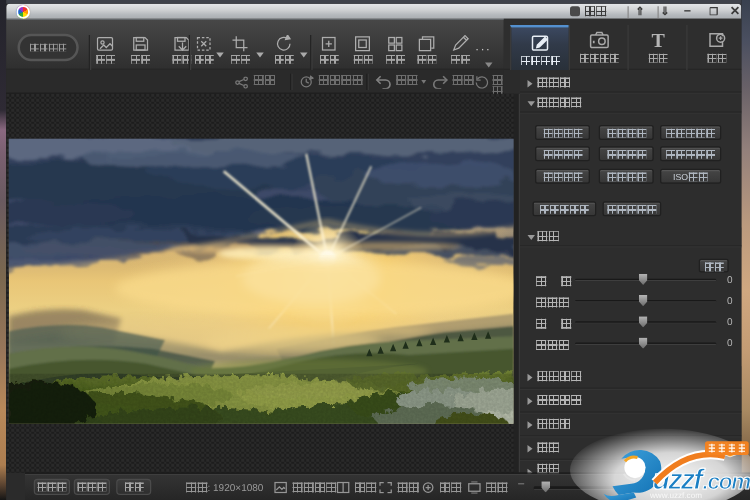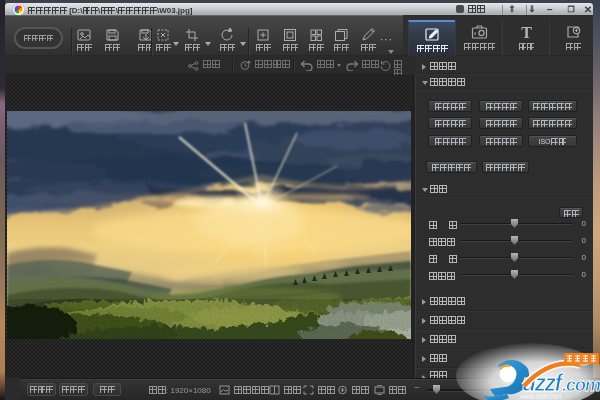--- a/index.html
+++ b/index.html
@@ -68,21 +68,20 @@
 #sbar .g{position:absolute;top:7px;--c:#969696}
 
 #wm{position:absolute;right:0;bottom:0;width:150px;height:62px;pointer-events:none}
 </style></head><body>
 <div id="wallL"></div>
 <div id="wallR"></div>
 <div id="win">
     <div style="position:absolute;left:0;top:0;width:100%;height:3px;background:#3f424a"></div>
   <div id="title">
     <div id="logo"></div>
-    <div class="tx"><i class="h"></i><i class="h"></i><i class="h"></i><i class="h"></i><i class="h"></i>&nbsp;<span style="font-weight:bold">[D:\</span><i class="h"></i><i class="h"></i>\<i class="h"></i><i class="h"></i>\<i class="h"></i><i class="h"></i><i class="h"></i><i class="h"></i><i class="h"></i>\W03.jpg<span style="font-weight:bold">]</span></div>
     <div class="wc" style="left:450px;width:10px"><span style="display:inline-block;width:8px;height:8px;background:#4a4a4a;border-radius:2px;margin-top:2px"></span></div>
     <div class="wc" style="left:461px;width:20px;--c:#3a3a3a"><i class="h"></i><i class="h"></i></div>
     <div class="wc" style="left:497px;width:1px;background:#8a8a8a;height:11px;top:2px"></div>
     <div class="wc" style="left:500px;width:14px;font-size:9px">⇑</div>
     <div class="wc" style="left:521px;width:1px;background:#8a8a8a;height:11px;top:2px"></div>
     <div class="wc" style="left:520px;width:14px;font-size:9px">⇓</div>
     <div class="wc" style="left:538px;width:14px;font-size:10px">−</div>
     <div class="wc" style="left:559px;width:14px;font-size:8px">❐</div>
     <div class="wc" style="left:576px;width:14px;font-size:10px">✕</div>
   </div>

